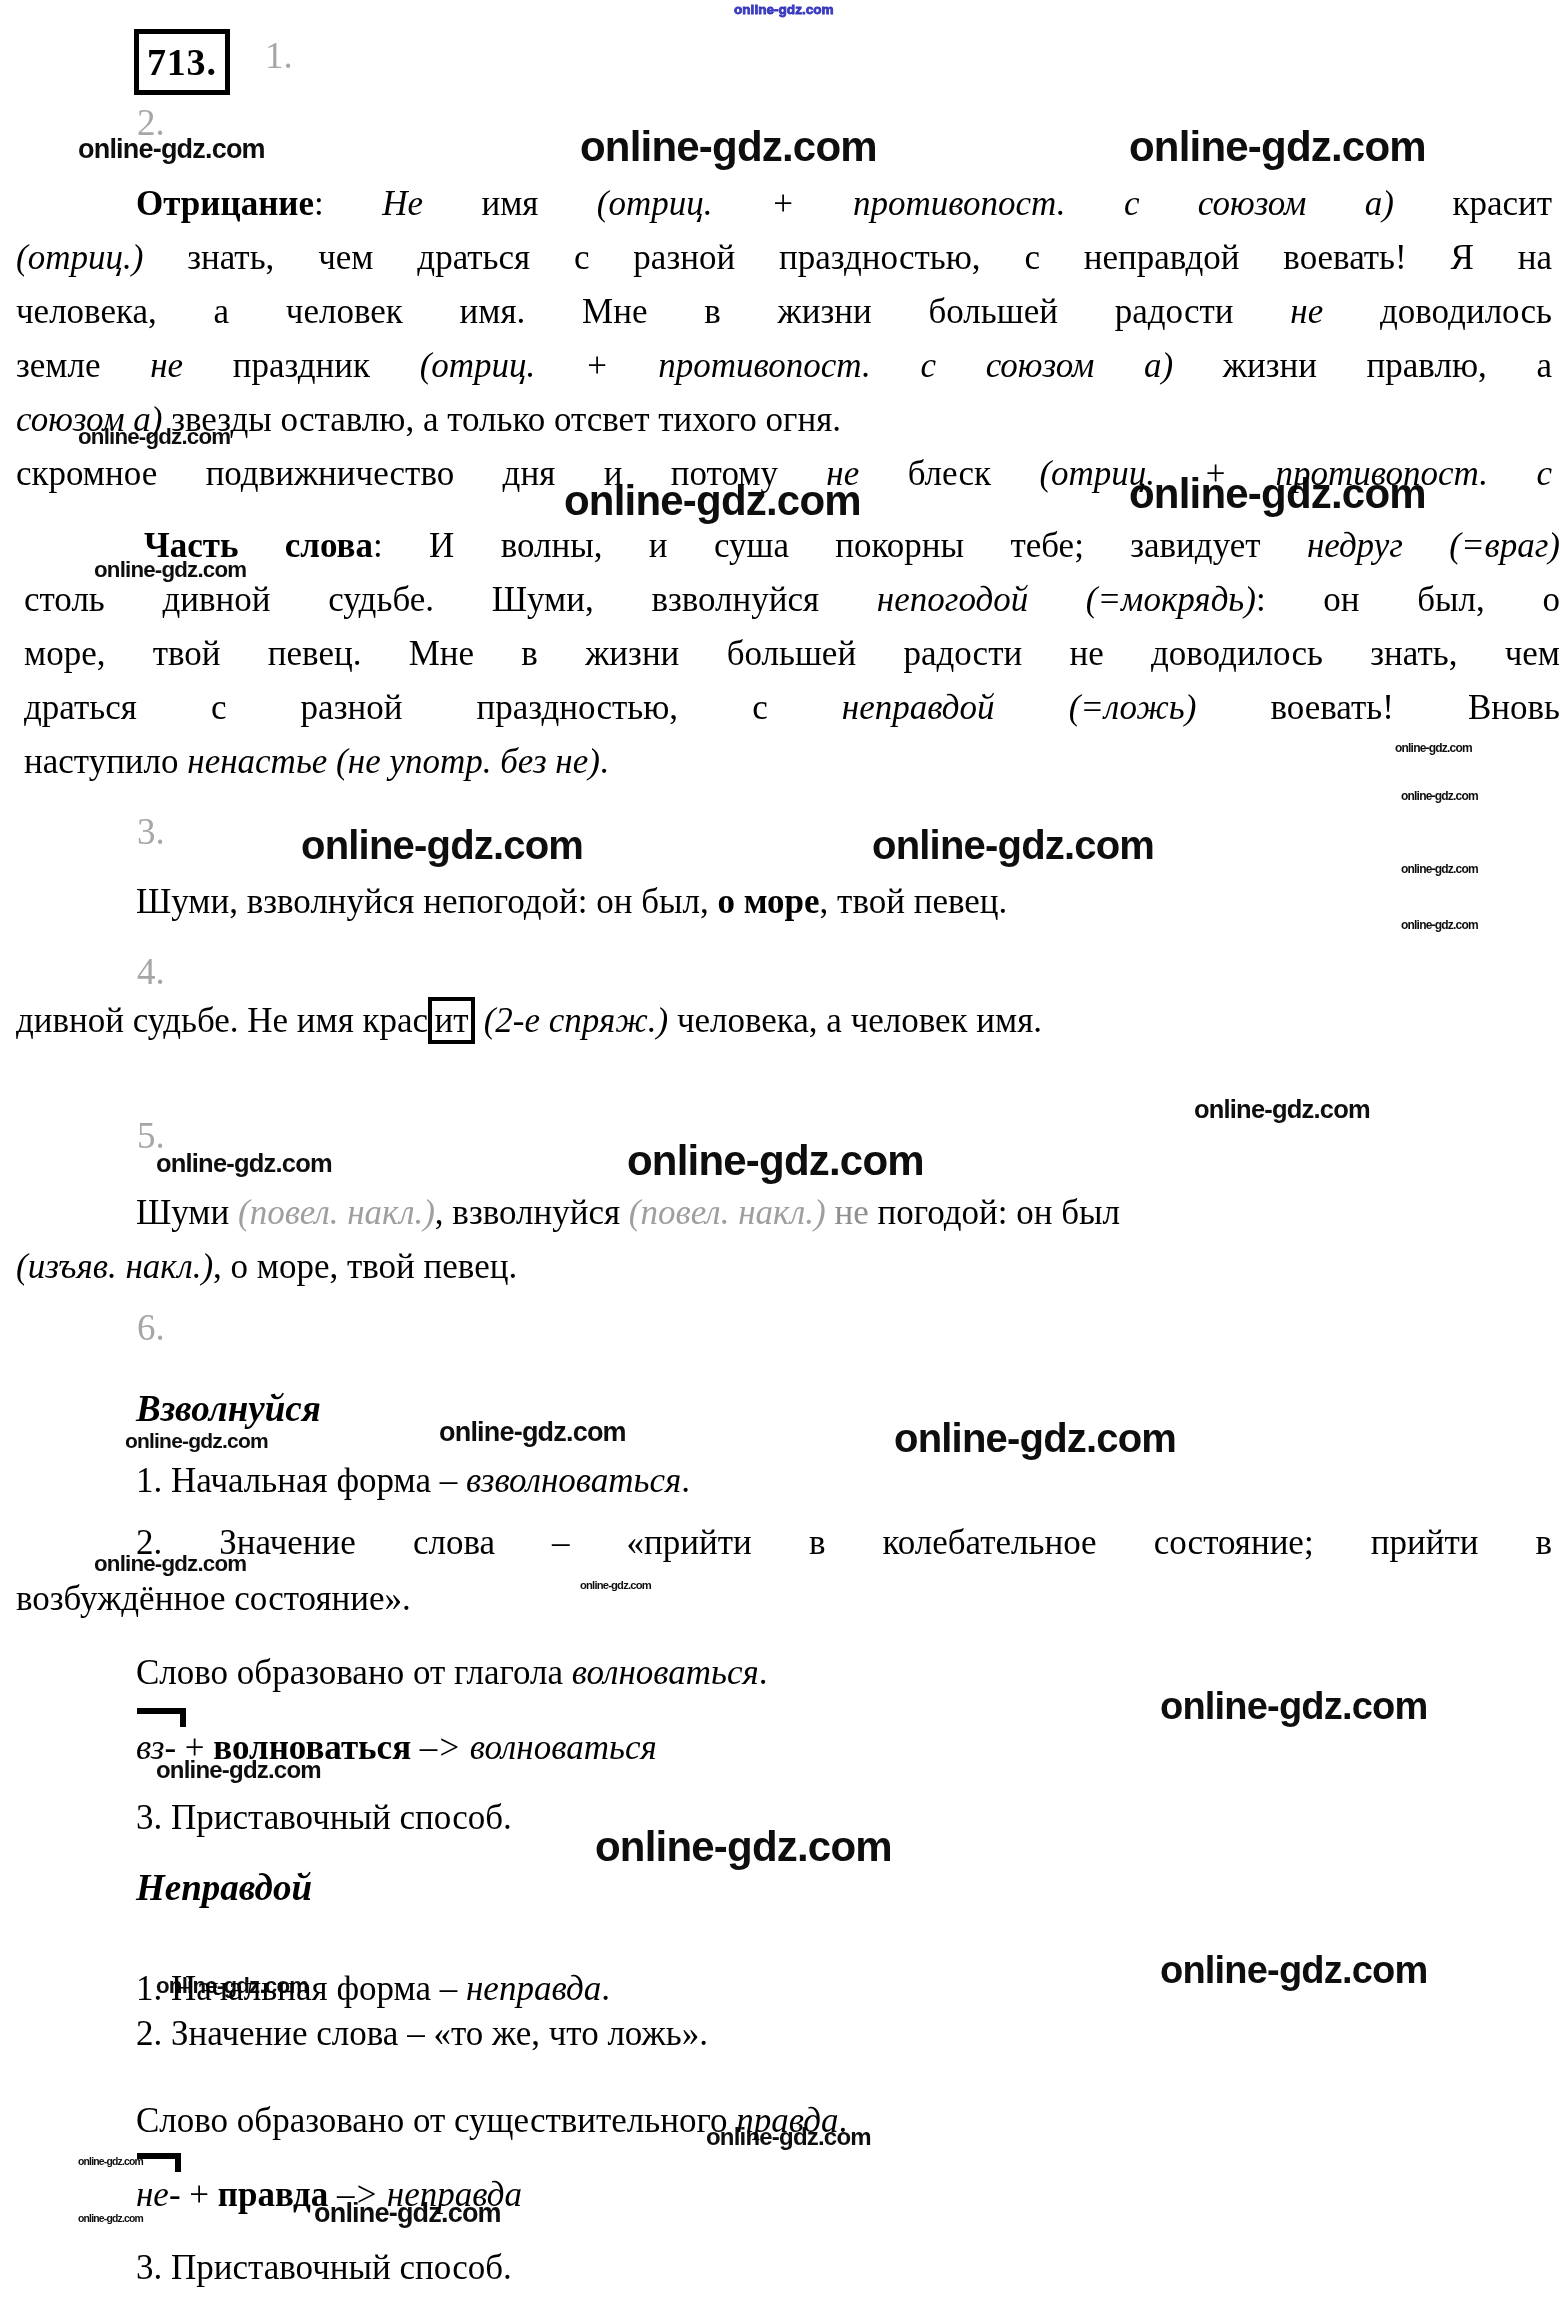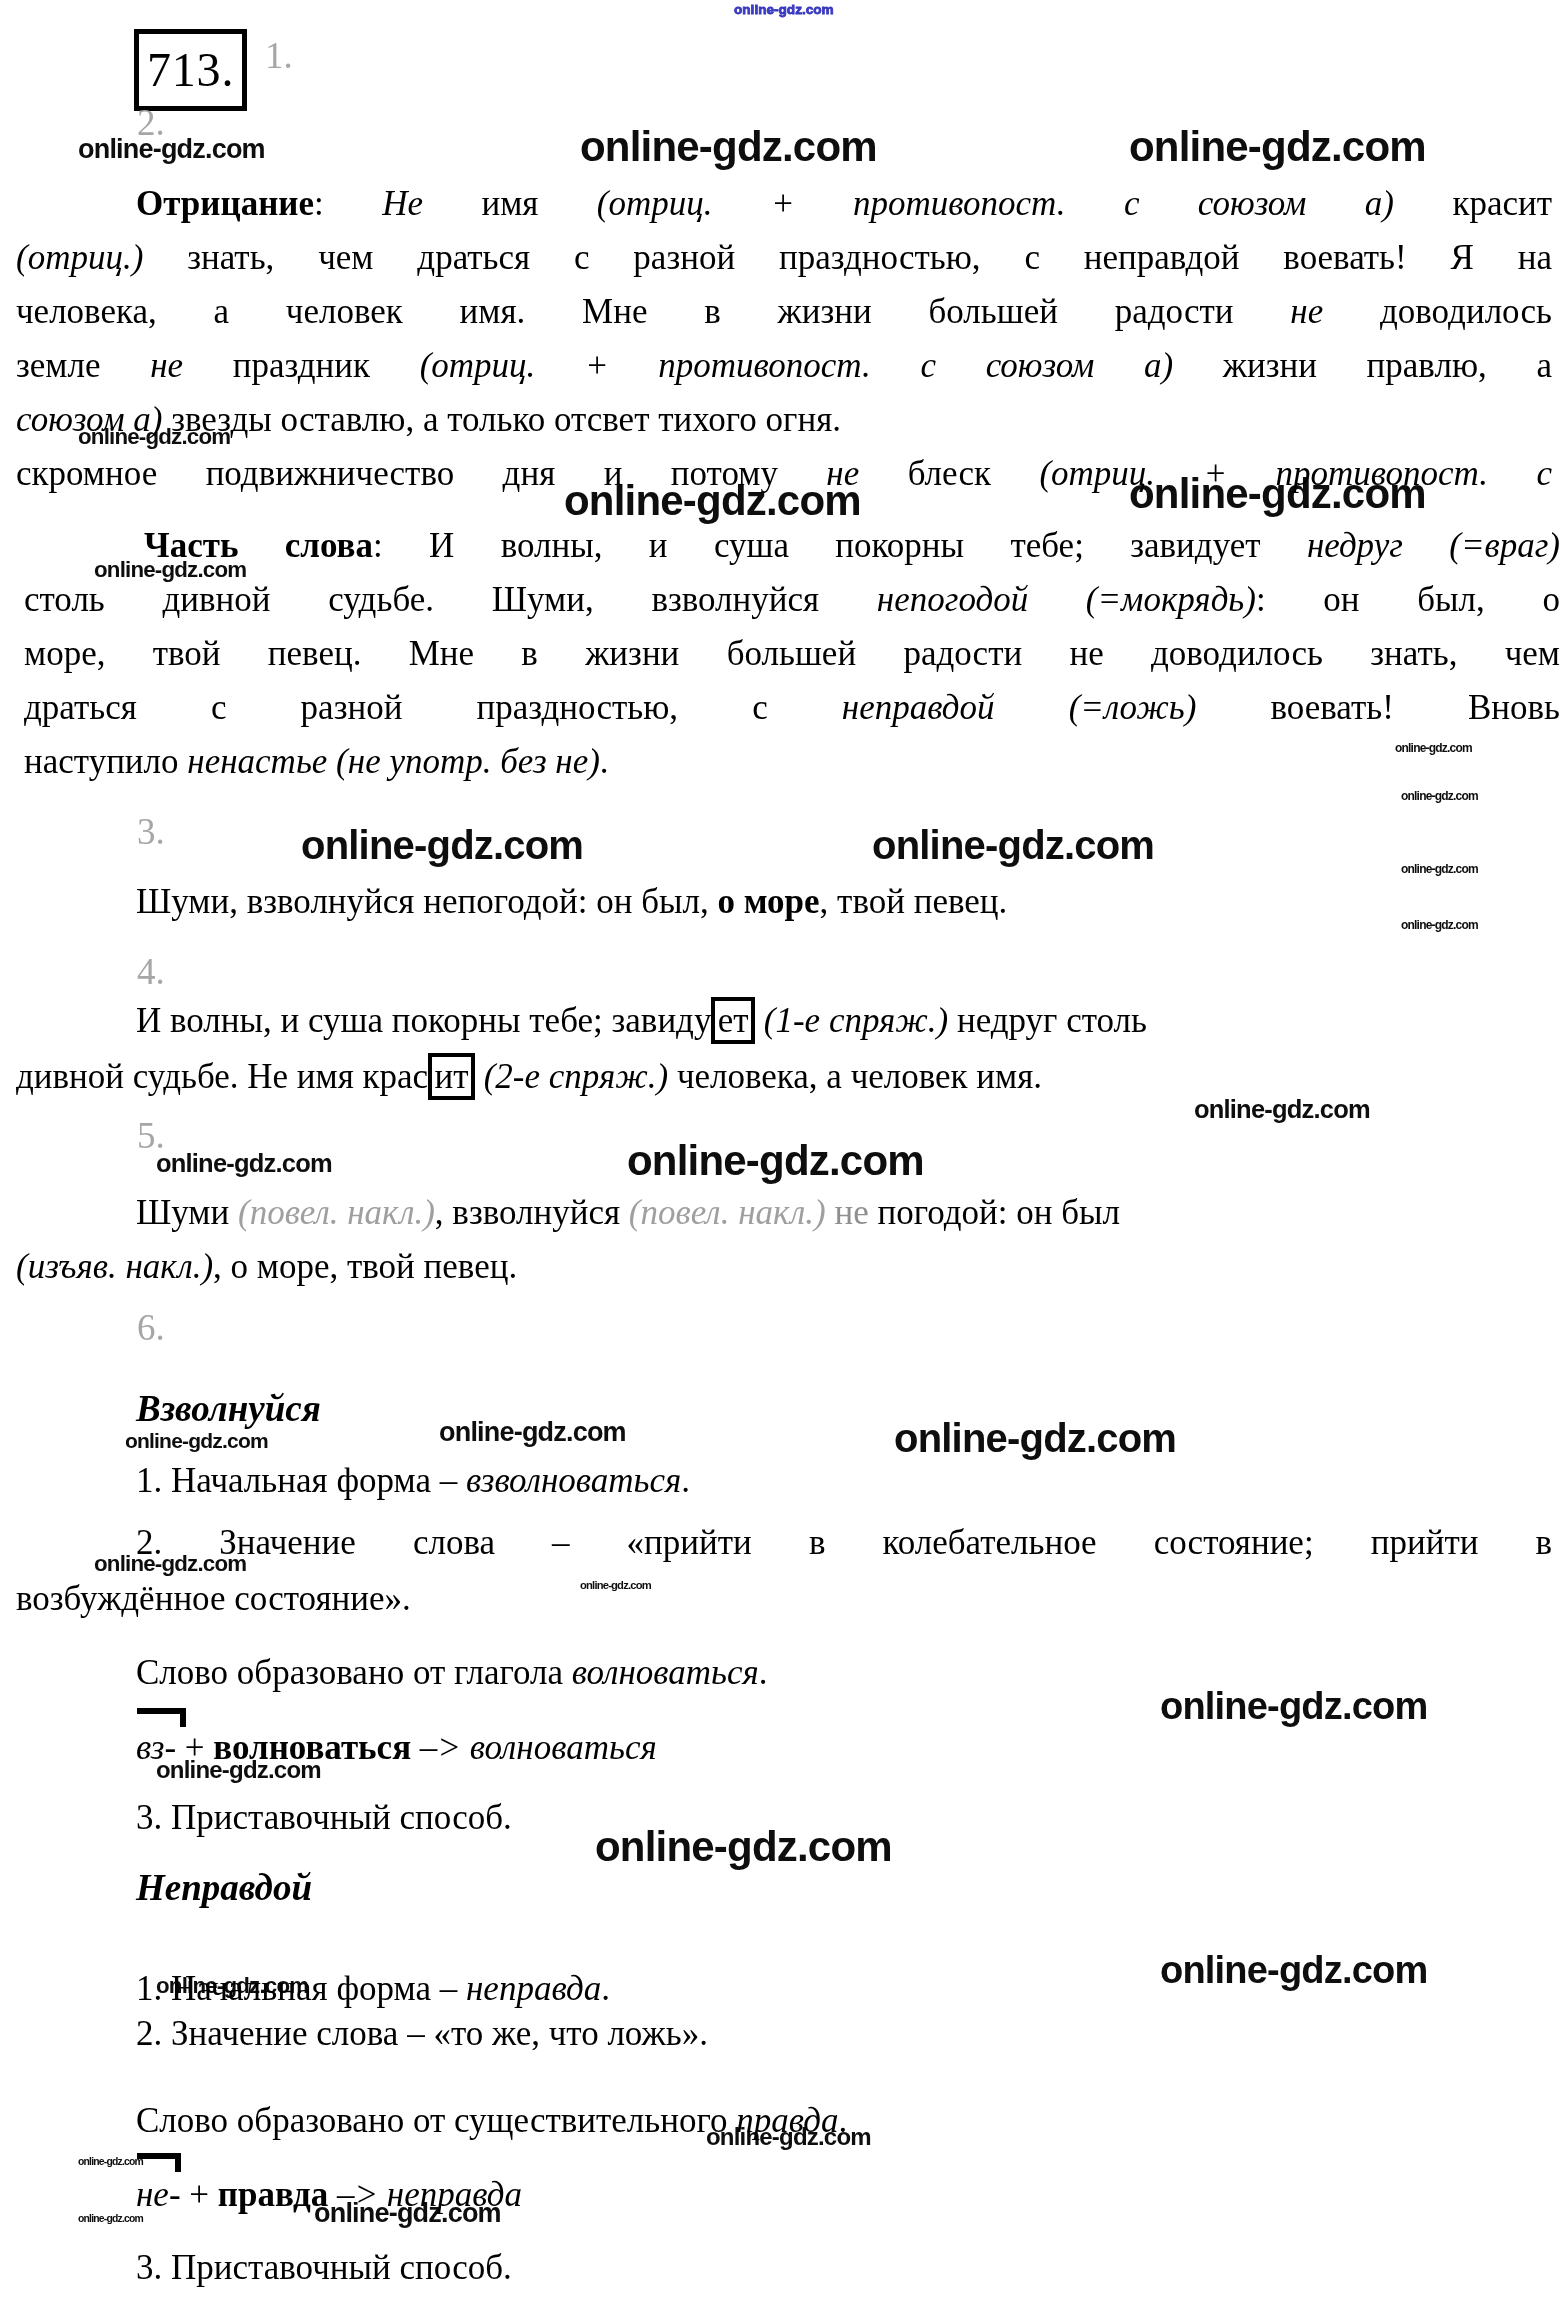--- a/index.html
+++ b/index.html
@@ -29,22 +29,22 @@
   .seg-r{font-style:normal;}
   .seg-i{font-style:italic;}
   .seg-b{font-weight:700;}
   .seg-bi{font-weight:700;}
   .seg-g{color:#8f8f8f;}
   .seg-gi{color:#9f9f9f;font-style:italic;}
   .seg-box{border:4.8px solid #000;padding:0 2.4px;}
   .num{font-size:37px;line-height:1;color:#a6a6a6;}
   .h-bi{font-size:37px;line-height:1;font-weight:700;font-style:italic;}
   #box713{
-    border:5.6px solid #000;font-weight:400;font-size:48px;line-height:42px;
-    padding:15px 8px;letter-spacing:0.8px;
+    border:5.6px solid #000;font-weight:700;font-size:38px;line-height:42px;
+    padding:7px 8px;letter-spacing:0.8px;
   }
   .prefix-mark{
     border-top:6.4px solid #000;border-right:6.4px solid #000;
     width:43px;height:12.8px;
   }
 </style>
 </head>
 <body>
 
 <div class="abs wm wm-blue" style="left:734px;top:3.2px;font-size:13.6px;">online-gdz.com</div>
@@ -103,21 +103,20 @@
   <div class="ln just"><span class="seg seg-r">море, твой певец. Мне в жизни большей радости не доводилось знать, чем</span></div>
   <div class="ln just"><span class="seg seg-r">драться с разной праздностью, с </span><span class="seg seg-i">неправдой</span><span class="seg seg-r"> </span><span class="seg seg-i">(=ложь)</span><span class="seg seg-r"> воевать! Вновь</span></div>
   <div class="ln"><span class="seg seg-r">наступило </span><span class="seg seg-i">ненастье</span><span class="seg seg-r"> </span><span class="seg seg-i">(не употр. без не)</span><span class="seg seg-r">.</span></div>
 </div>
 
 <div class="abs txt" style="left:136px;top:875px;">
   <div class="ln"><span class="seg seg-r">Шуми, взволнуйся непогодой: он был, </span><span class="seg seg-b">о море</span><span class="seg seg-r">, твой певец.</span></div>
 </div>
 
 <div class="abs txt lh70" style="left:16px;top:993px;width:1536px;">
-  <div class="ln ind"><span class="seg seg-r">И волны, и суша покорны тебе; завиду</span><span class="seg seg-box">ет</span><span class="seg seg-r"> </span><span class="seg seg-i">(1-е спряж.)</span><span class="seg seg-r"> недруг столь</span></div>
   <div class="ln"><span class="seg seg-r">дивной судьбе. Не имя крас</span><span class="seg seg-box">ит</span><span class="seg seg-r"> </span><span class="seg seg-i">(2-е спряж.)</span><span class="seg seg-r"> человека, а человек имя.</span></div>
 </div>
 
 <div class="abs txt" style="left:16px;top:1186px;width:1536px;">
   <div class="ln ind"><span class="seg seg-r">Шуми </span><span class="seg seg-gi">(повел. накл.)</span><span class="seg seg-r">, </span><span class="seg seg-r">взволнуйся </span><span class="seg seg-gi">(повел. накл.)</span><span class="seg seg-g"> не</span><span class="seg seg-r"> погодой: он был</span></div>
   <div class="ln"><span class="seg seg-i">(изъяв. накл.)</span><span class="seg seg-r">, о море, твой певец.</span></div>
 </div>
 
 <div class="abs h-bi" style="left:136px;top:1390px;">Взволнуйся</div>
 

